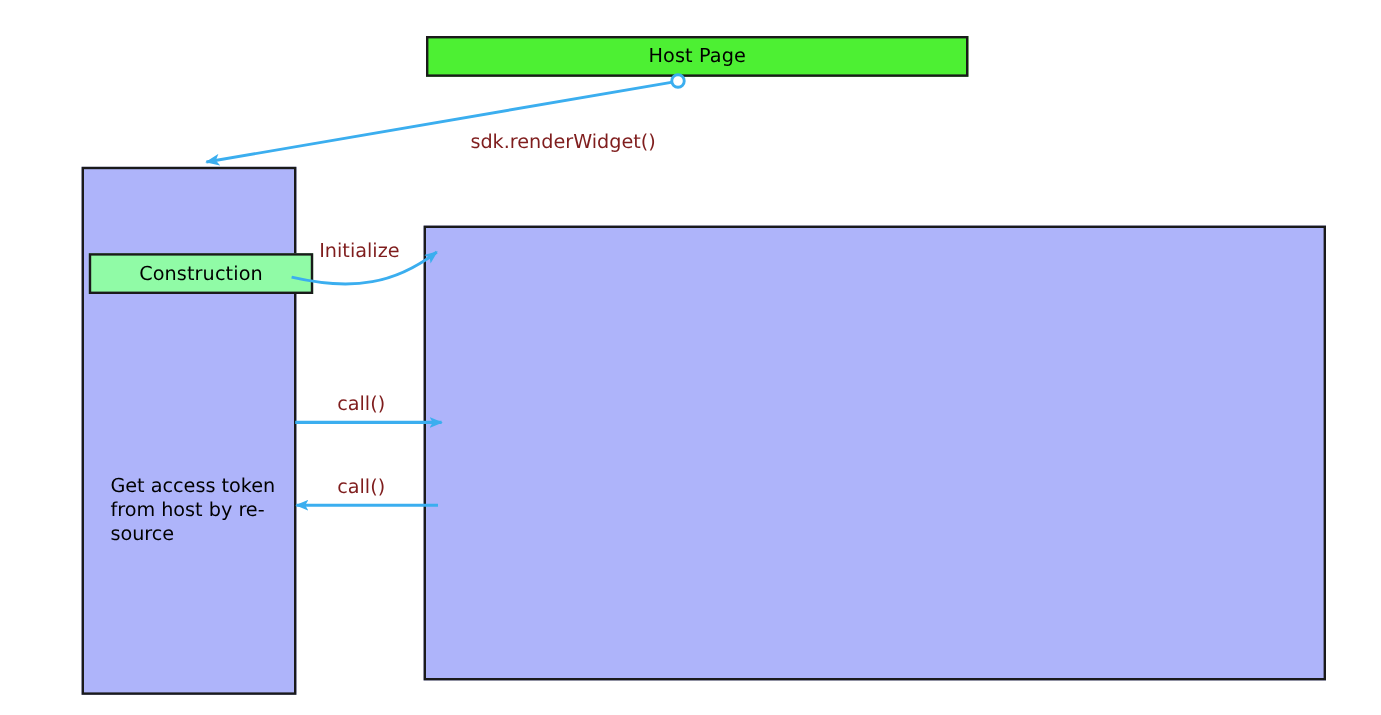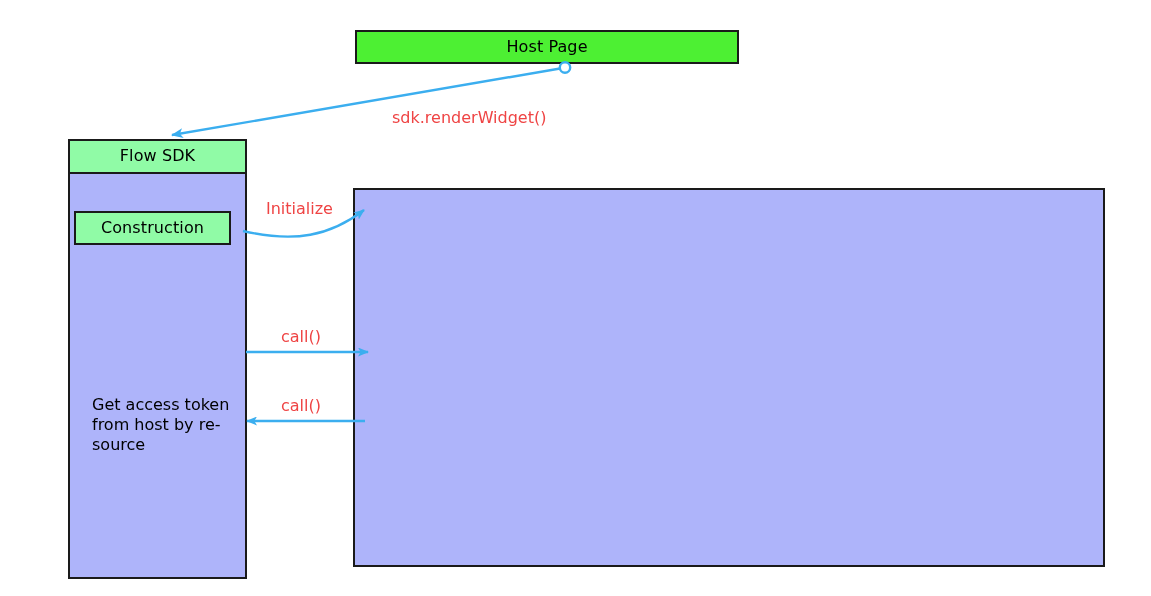--- a/index.html
+++ b/index.html
@@ -51,41 +51,41 @@
     line-height: 1.15;
     letter-spacing: 0.1px;
     color: #000;
     white-space: nowrap;
   }
 
   
   #host-page {
     left: 355px;
     top: 30px;
-    width: 384px;
+    width: 452px;
     height: 34px;
     text-decoration: underline;
   }
 
   #flow-sdk-outer {
     left: 68px;
     top: 139px;
     width: 179px;
     height: 440px;
   }
   #flow-sdk-header {
     left: 68px;
     top: 139px;
     width: 179px;
     height: 35px;
   }
   #construction-box {
     left: 74px;
     top: 211px;
-    width: 157px;
+    width: 187px;
     height: 34px;
   }
 
   #token-text {
     position: absolute;
     left: 92px;
     top: 395px;
     width: 150px;
     font-size: 16px;
     line-height: 20px;
@@ -104,21 +104,21 @@
     left: 353px;
     top: 188px;
     width: 752px;
     height: 38px;
   }
 
   
   .conn-label {
     position: absolute;
     font-size: 16px;
-    color: #ef4444;
+    color: #7f1d1d;
     white-space: nowrap;
     line-height: 1;
   }
   #label-render-widget { left: 392px; top: 110px; }
   #label-initialize    { left: 266px; top: 201px; }
   #label-call-1        { left: 281px; top: 329px; }
   #label-call-2        { left: 281px; top: 398px; }
 
   svg.overlay {
     position: absolute;
@@ -132,23 +132,20 @@
 <body>
 
 <div class="canvas">
 
   <div class="box hdr-green" id="host-page">
     <div class="box-label">Host Page</div>
   </div>
 
   <div class="box body-blue" id="flow-sdk-outer"></div>
 
-  <div class="box hdr-mint" id="flow-sdk-header">
-    <div class="box-label">Flow SDK</div>
-  </div>
 
   <div class="box hdr-mint" id="construction-box">
     <div class="box-label">Construction</div>
   </div>
 
   <div id="token-text">Get access token from host by re-
 source</div>
 
   <div class="box body-blue" id="iframe-outer"></div>
 

